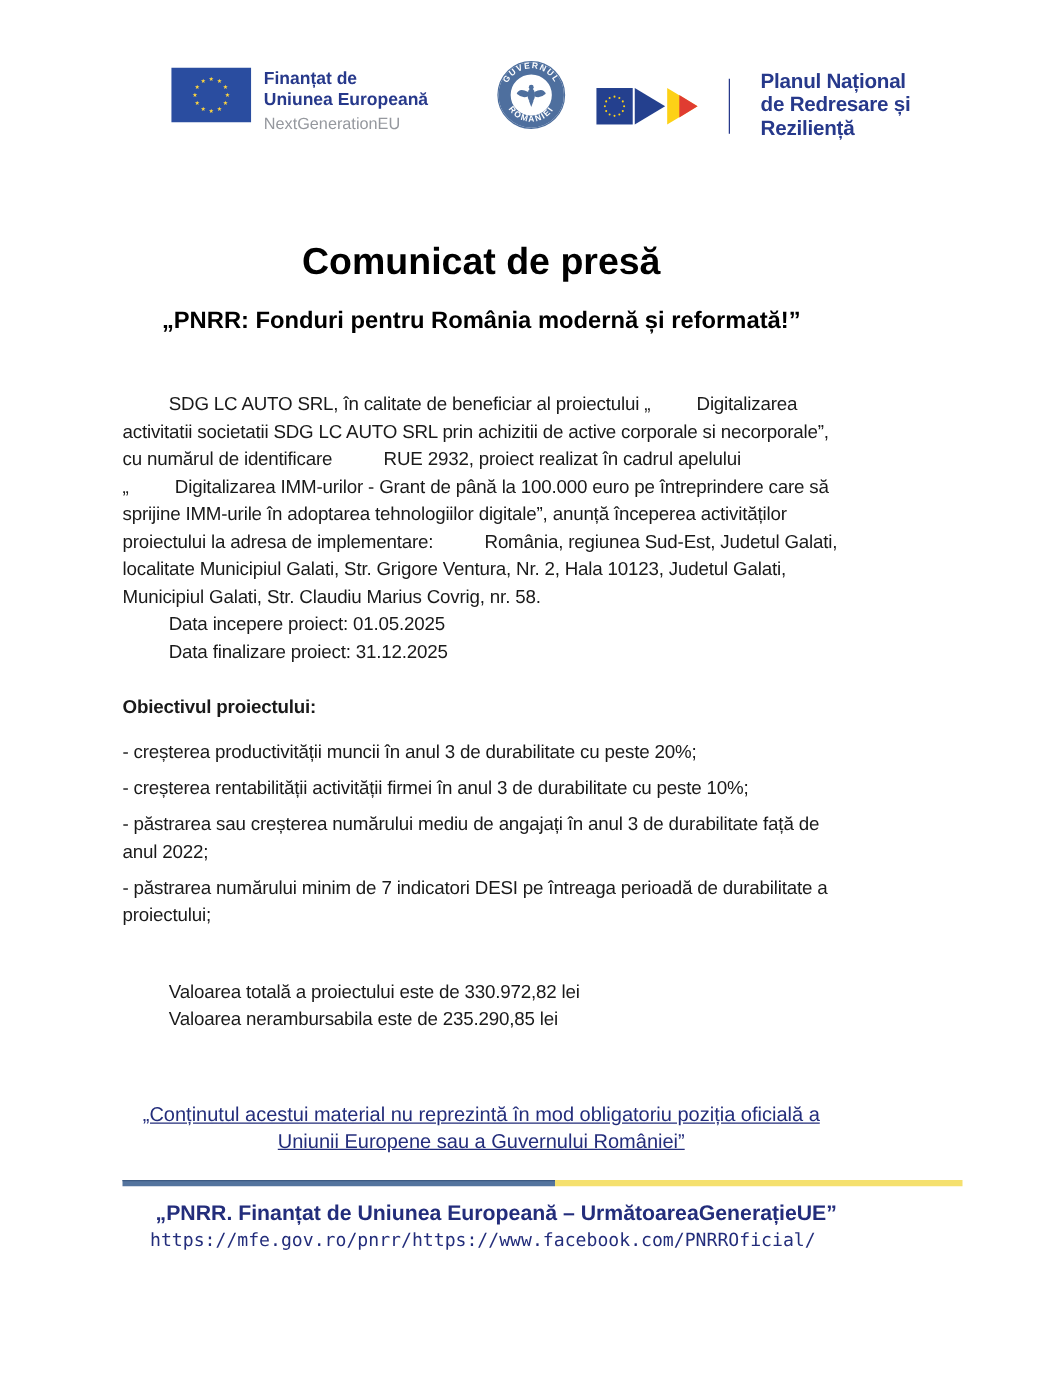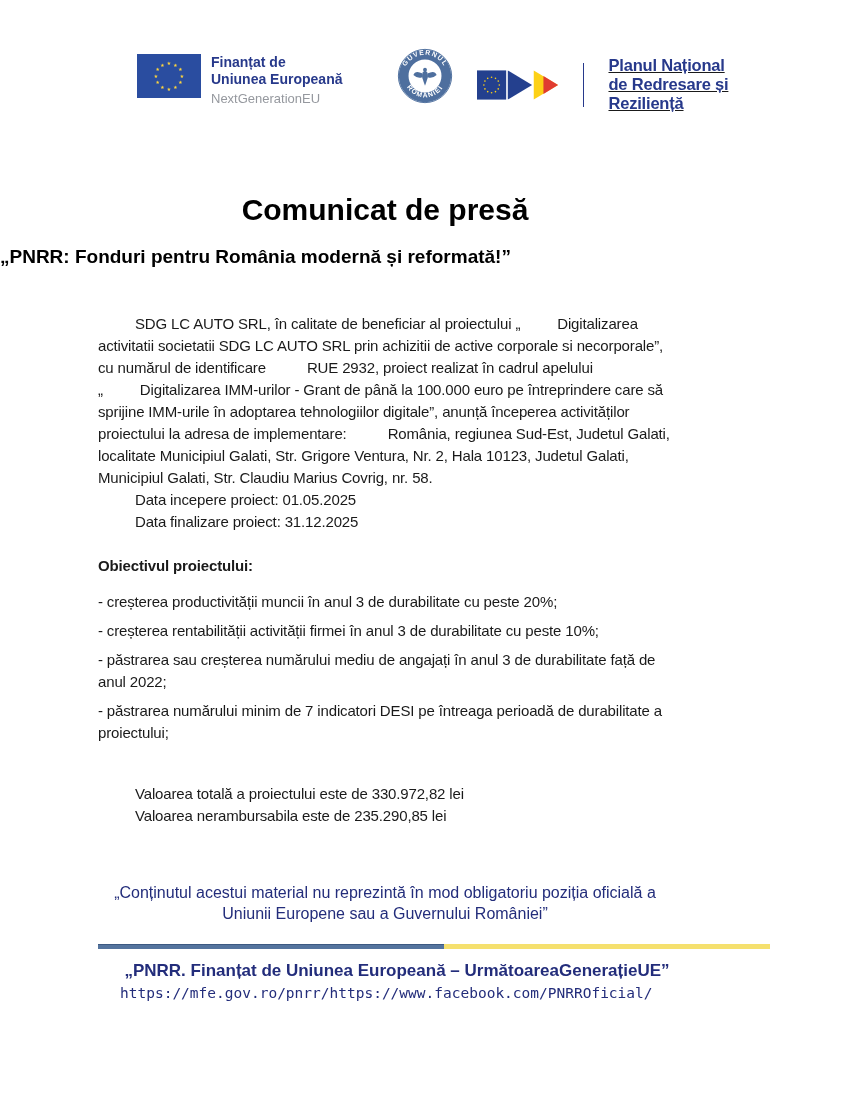--- a/index.html
+++ b/index.html
@@ -6,42 +6,42 @@
   html,body { background:#fff; }
   body { width:850px; height:1100px; font-family:"Liberation Sans", sans-serif; color:#1a1a1a; }
   .page { position:relative; width:770px; height:1100px; background:#fff; overflow:hidden; }
 
   
   .logos { position:relative; height:110px; }
   .eu-logo { position:absolute; left:137px; top:54px; display:flex; gap:10px; align-items:flex-start; }
   .eu-text .l1, .eu-text .l2 { font-size:14px; font-weight:bold; color:#27398B; line-height:17px; }
   .eu-text .l3 { font-size:13px; color:#95989E; line-height:16px; margin-top:3px; }
   .gov-seal { position:absolute; left:394px; top:45px; }
-  .pnrr-logo { position:absolute; left:477px; top:56px; display:flex; align-items:center; gap:24px;text-decoration:underline; }
+  .pnrr-logo { position:absolute; left:477px; top:56px; display:flex; align-items:center; gap:24px; }
   .pnrr-divider { width:2px; height:44px; background:#27398B; }
   .pnrr-text .l1, .pnrr-text .l2 { font-size:16.5px; font-weight:bold; color:#27398B; line-height:19px; letter-spacing:-0.2px; }
 
   
   .title { margin-top:82px; text-align:center; font-size:30px; font-weight:bold; line-height:36px; color:#000; }
-  .subtitle { margin-top:17px; font-size:19px; font-weight:bold; line-height:24px; color:#000; }
+  .subtitle { margin-top:17px; text-align:center; font-size:19px; font-weight:bold; line-height:24px; color:#000; }
 
   
   .content { margin:0 98px; font-size:15px; line-height:22px; letter-spacing:-0.15px; }
   .content .b { font-weight:normal;margin-left:37px; }
   .intro { margin-top:44px; }
   .dates { margin-top:0; }
   .obj-heading { margin-top:22px; font-weight:bold; }
   .bullet { margin-top:0; margin-bottom:7px; }
   .bullets { margin-top:14px; }
   .values { margin-top:39px; }
   .contact { margin-top:23px; }
   a.link { color:#0563C1; text-decoration:underline; cursor:pointer; }
 
   
-  .disclaimer { margin:55px 98px 0 98px; text-align:center; font-size:16px; line-height:21px; color:#232D7B; font-weight:500; }
+  .disclaimer { margin:55px 98px 0 98px; text-align:center; font-size:16px; line-height:21px; color:#232D7B; font-weight:500;text-decoration:underline; }
   .bar { margin:20px 0 0 98px; width:752px; height:5px; display:flex; }
   .bar .seg-blue { width:46.0%; background:#54749E; border-top:1px solid #3D5A82; }
   .bar .seg-yellow { width:45.6%; background:#F5E06E; }
   .bar .seg-red { width:8.4%; background:#A93A41; }
   .motto { margin-top:11px; text-align:center; font-size:17px; font-weight:bold; color:#232D7B; line-height:22px;margin-left:24px; }
   .urls { margin:3px 120px 0 120px; display:flex; justify-content:space-between; }
   .urls a { font-family:"DejaVu Sans Mono", monospace; font-size:14.5px; color:#232D7B; text-decoration:none; cursor:pointer; }
 </style>
 </head>
 <body>

